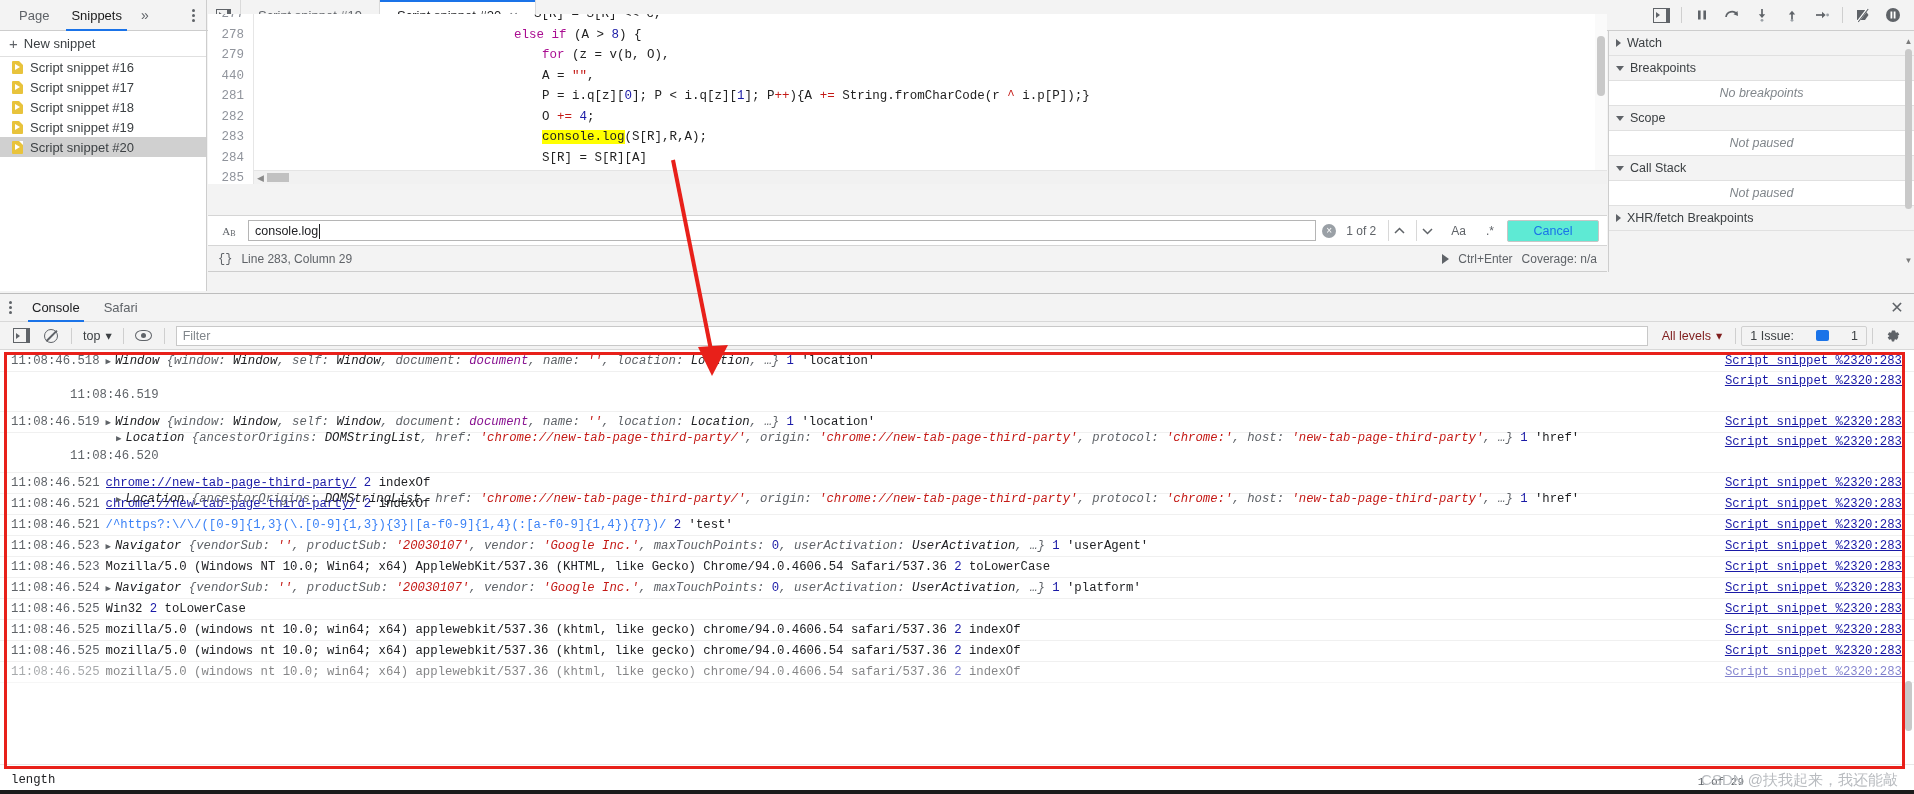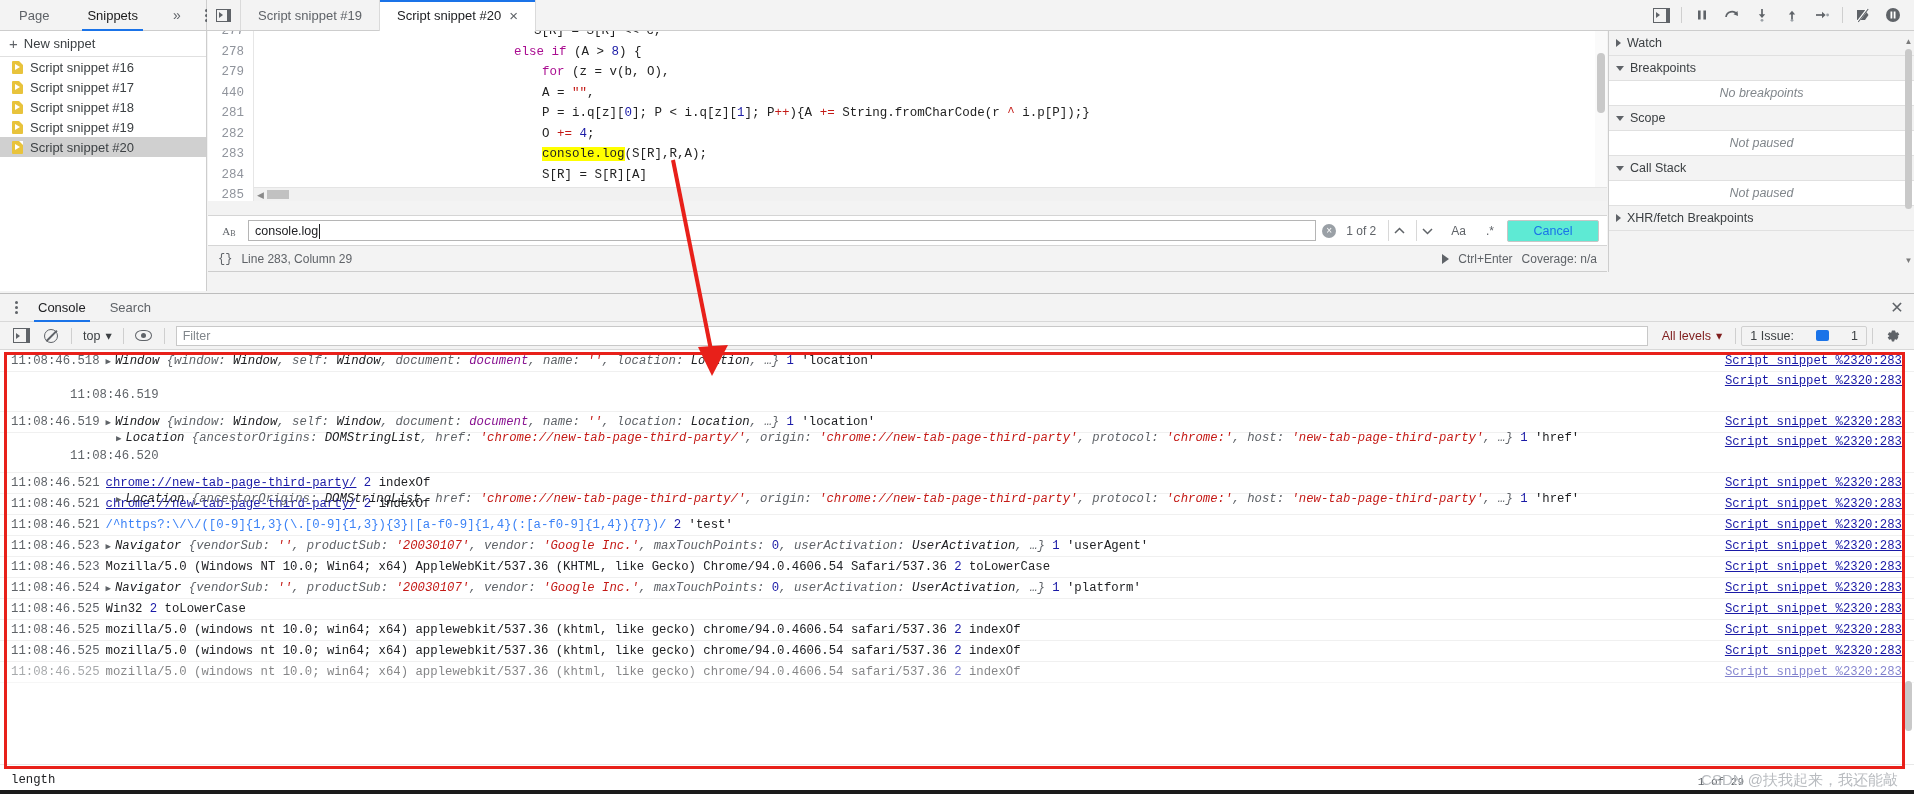--- a/index.html
+++ b/index.html
@@ -14,21 +14,21 @@
   }
   .app { position: relative; width: 1914px; height: 794px; background: #f3f3f3; }
 
   
   .toprow {
     position: absolute; left: 0; top: 0; width: 1914px; height: 31px;
     background: #f3f3f3; border-bottom: 1px solid #cdcdcd;
     display: flex; align-items: stretch;
   }
   .nav-pane-head {
-    width: 207px; display: flex; align-items: center; gap: 16px;
+    width: 207px; display: flex; align-items: center; gap: 0px;
     border-right: 1px solid #cdcdcd; padding-left: 8px; position: relative;
   }
   .nav-tab {
     padding: 0 11px; height: 31px; line-height: 31px; font-size: 13px;
     color: #5f6368; cursor: pointer; position: relative;
   }
   .nav-tab.active { color: #1a1a1a; }
   .nav-tab.active::after {
     content:''; position: absolute; left: 6px; right: 6px; bottom: 0; height: 2px; background: #1a73e8;
   }
@@ -102,21 +102,21 @@
     content:''; position:absolute; left:3px; top:3.5px; width:0;height:0;
     border-left:5px solid #fff; border-top:3px solid transparent; border-bottom:3px solid transparent;
   }
   .snip-icon::before{
     content:''; position:absolute; right:0; top:0; width:0;height:0;
     border-left:4px solid transparent; border-top:4px solid #fff;
   }
 
   
   .editor {
-    position:absolute; left:208px; top:31px; width:1399px; height:170px; background:#fff; overflow:hidden;
+    position:absolute; left:208px; top:14px; width:1399px; height:170px; background:#fff; overflow:hidden;
   }
   .code-area { position:relative; font-family:"Liberation Mono", monospace; font-size:12.5px; }
   .cl { height: 20.5px; display:flex; align-items:center; white-space:pre; }
   .gutter {
     width: 46px; text-align:right; padding-right:9px; color:#90949c; flex:none;
     font-family:"Liberation Mono", monospace; font-size:12.5px; border-right:1px solid #e6e6e6; height:20.5px; line-height:20.5px;
   }
   .codetext { padding-left: 10px; color:#222; }
   .kw2 { color:#aa0d91; }
   .num { color:#1a1aa6; }
@@ -194,21 +194,21 @@
   .rb-scroll { position:absolute; right:0; top:6px; width:11px; height:228px; }
   .rb-scroll .up, .rb-scroll .dn { color:#7a7a7a; font-size:8px; text-align:center; }
   .rb-scroll .thumb { position:absolute; top:12px; left:2px; width:7px; height:160px; background:#c9c9c9; border-radius:4px; }
 
   
   .drawer {
     position:absolute; left:0; top:293px; width:1914px; height:501px; background:#fff;
     border-top:1px solid #bdbdbd;
   }
   .drawer-tabs {
-    height:28px; background:#f3f3f3; display:flex; align-items:center; border-bottom:1px solid #d8d8d8; padding-left:6px;
+    height:28px; background:#f3f3f3; display:flex; align-items:center; border-bottom:1px solid #d8d8d8; 
   }
   .dkebab { width:20px; height:28px; display:flex; flex-direction:column; align-items:center; justify-content:center; gap:2px; cursor:pointer; }
   .dkebab i { width:3px;height:3px;background:#5f6368;border-radius:50%; display:block;}
   .dtab {
     padding:0 12px; height:28px; line-height:28px; font-size:13px; color:#5f6368; cursor:pointer; position:relative;
   }
   .dtab.active { color:#202124; }
   .dtab.active::after { content:''; position:absolute; left:8px; right:8px; bottom:0; height:2px; background:#1a73e8; }
   .drawer-close { margin-left:auto; width:34px; height:28px; display:flex;align-items:center;justify-content:center; font-size:16px; color:#5f6368; cursor:pointer;}
 
@@ -514,21 +514,21 @@
   </div>
 
   <div class="drawer">
     <div class="drawer-tabs">
       <div class="dkebab">
           <i></i>
           <i></i>
           <i></i>
         </div>
       <div class="dtab active"><span>Console</span></div>
-      <div class="dtab"><span>Search</span></div>
+      <div class="dtab"><span>Safari</span></div>
       <div class="drawer-close">✕</div>
     </div>
 
     <div class="console-toolbar">
       <div class="ct-btn">
           <span class="show-drawer"></span>
         </div>
       <div class="ct-btn">
           <span class="noentry"></span>
         </div>

